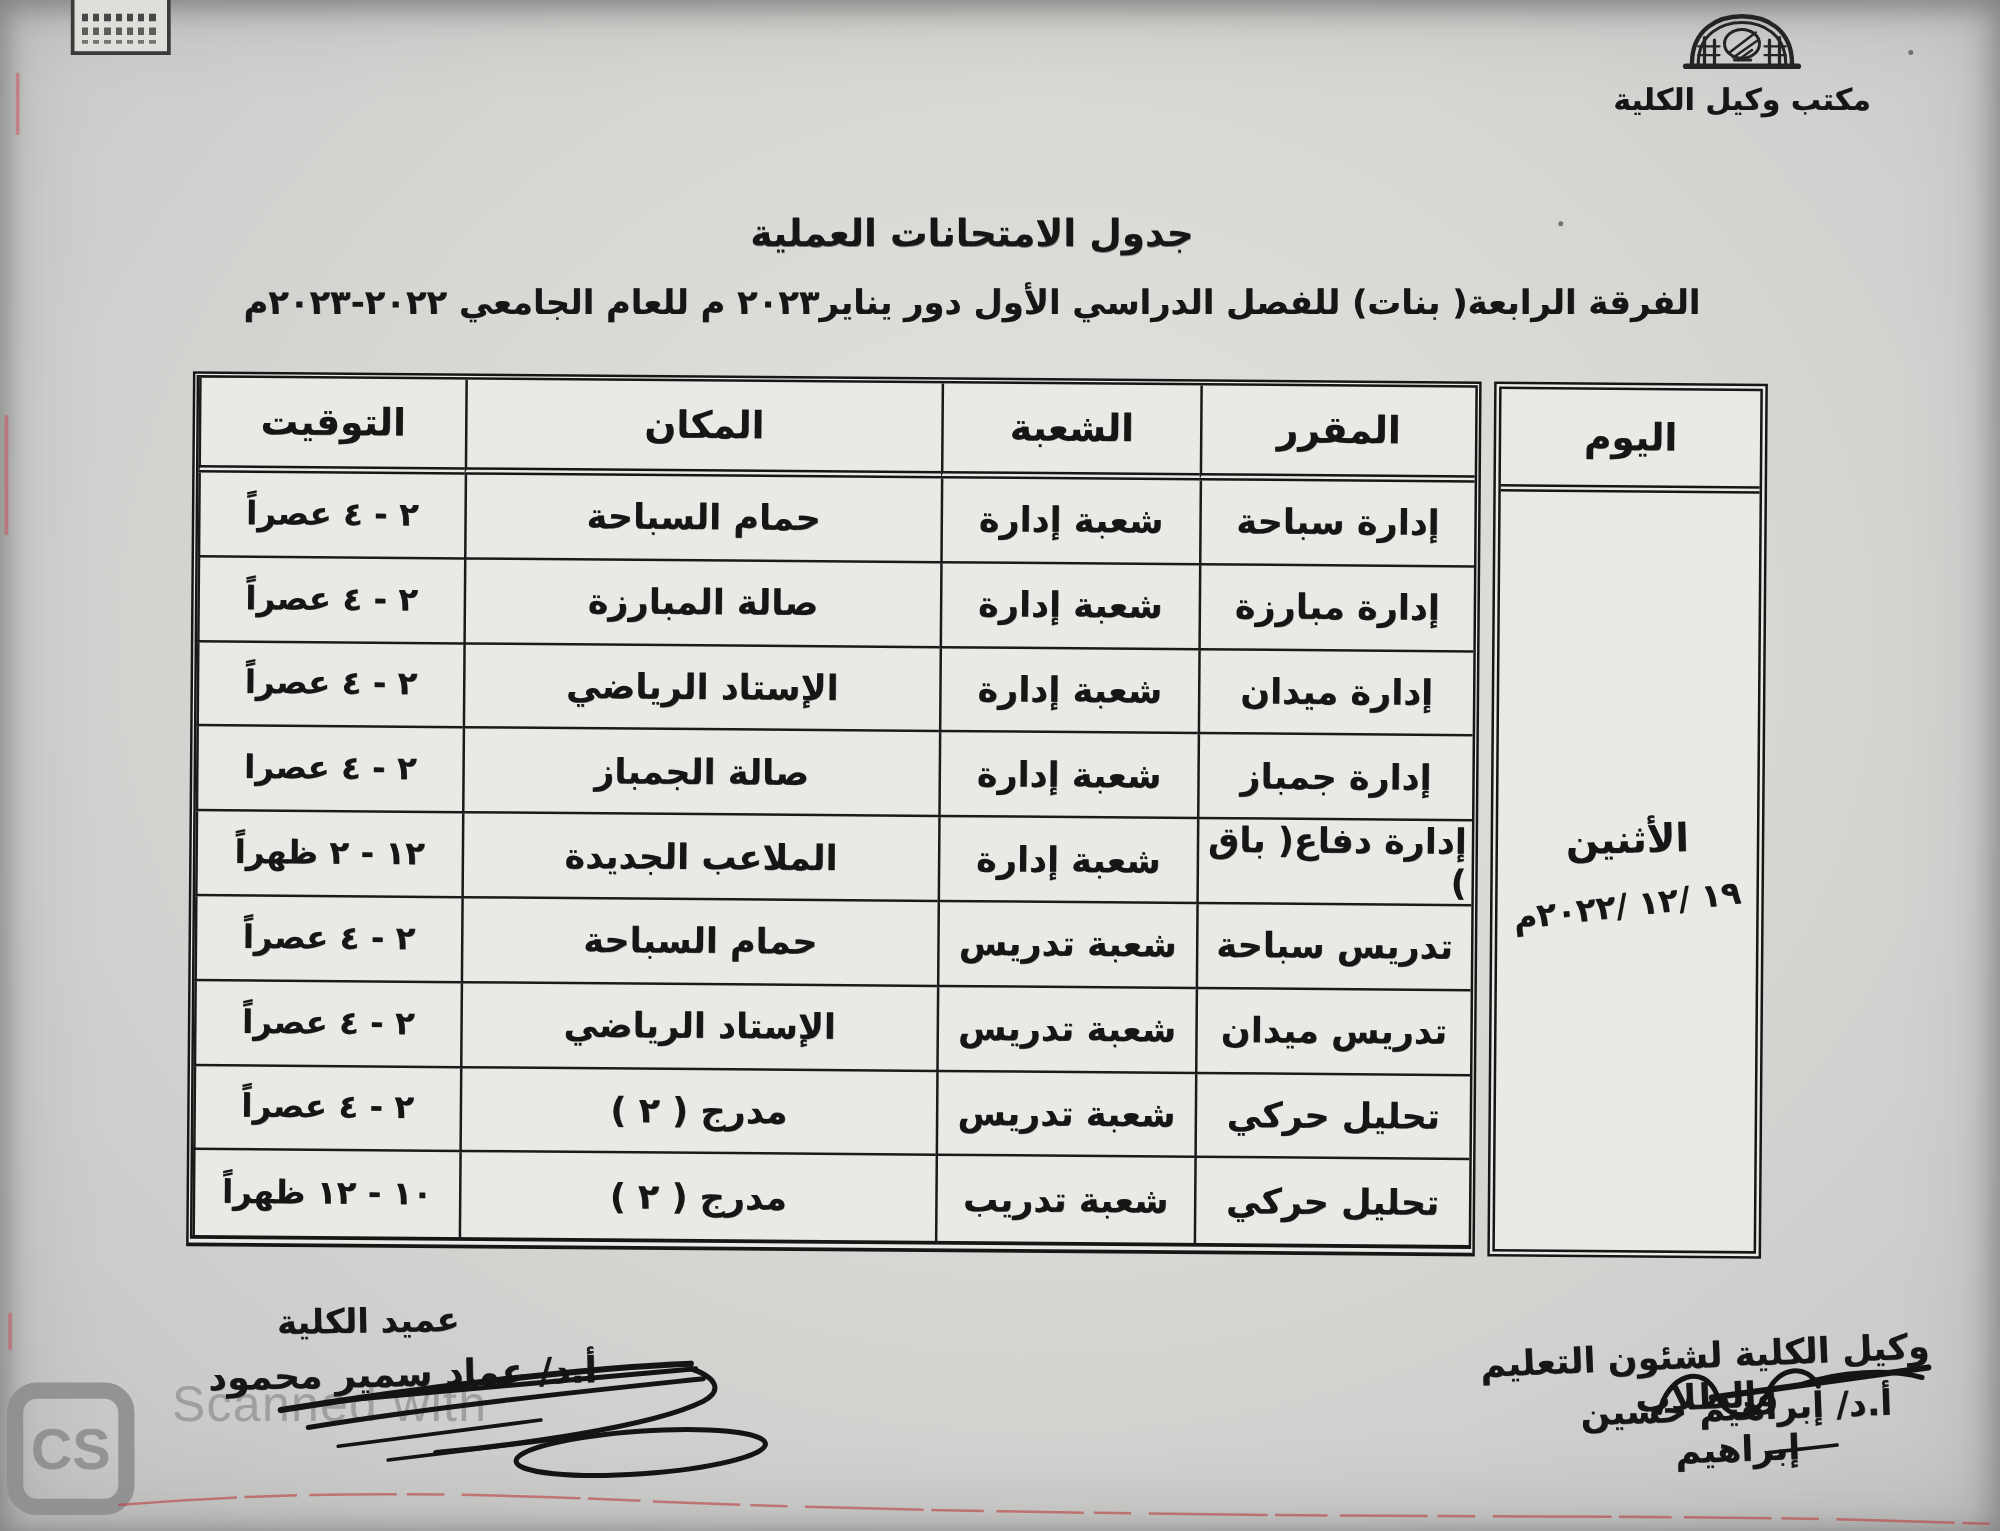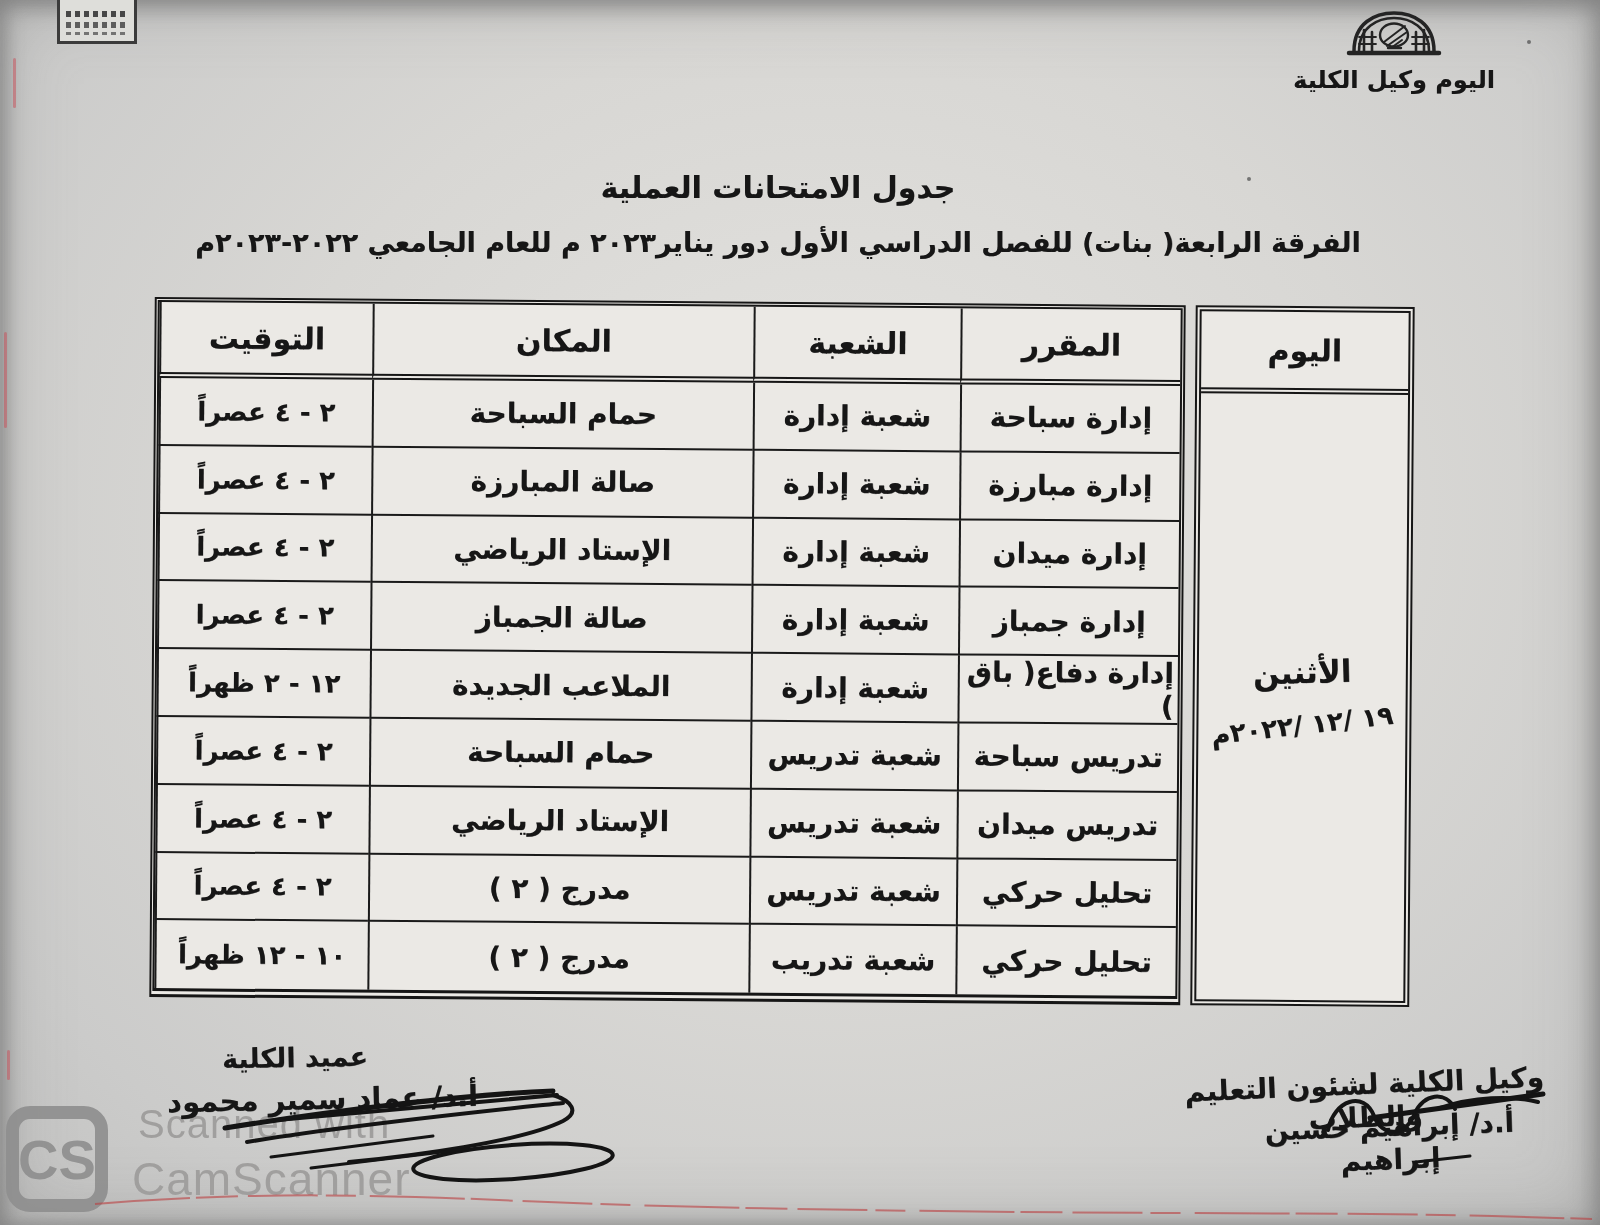--- a/index.html
+++ b/index.html
@@ -48,21 +48,21 @@
 
   
   .dean-title{left:180px;top:1042px;width:230px;text-align:center;font-size:27px;transform:rotate(-1deg);}
   .dean-name{left:150px;top:1082px;width:345px;text-align:center;font-size:29px;transform:rotate(-1.2deg);}
   .vice-title{right:40px;top:1068px;width:390px;text-align:center;font-size:28px;transform:rotate(-2.4deg);}
   .vice-name{right:50px;top:1110px;width:320px;text-align:center;font-size:28px;transform:rotate(-2deg);}
   .sig{pointer-events:none;}
 
   
   .cs-logo{left:6px;top:1106px;width:76px;height:80px;border:13px solid #8f8f8f;border-radius:24px;
-    display:flex;align-items:center;justify-content:center;font-size:56px;font-weight:700;color:#8f8f8f;
+    display:flex;align-items:center;justify-content:center;font-size:46px;font-weight:700;color:#8f8f8f;
     font-family:"Liberation Sans",sans-serif;opacity:.92;}
   .wm{font-family:"Liberation Sans",sans-serif;color:#a09f9e;letter-spacing:1px;}
   .wm1{left:138px;top:1102px;font-size:40px;}
   .wm2{left:132px;top:1152px;font-size:46px;}
 
   
   .red-streak{background:rgba(202,78,88,.5);width:3px;border-radius:2px;}
   .speck{width:4px;height:4px;background:#5a5a5a;border-radius:50%;opacity:.8;}
 </style>
 </head>
@@ -82,21 +82,21 @@
         <path d="M10,41 C10,13 31,3 50,3 C69,3 90,13 90,41" stroke-width="3.5"></path>
         <path d="M15,41 C15,17 34,8 50,8 C66,8 85,17 85,41" stroke-width="2.5"></path>
         <path d="M5,43 H95" stroke-width="4.5"></path>
         <path d="M20,20 V41 M28,22 V41 M72,22 V41 M80,20 V41" stroke-width="2.6"></path>
         <path d="M15,27 H32 M15,34 H32 M68,27 H85 M68,34 H85" stroke-width="1.8"></path>
         <ellipse cx="50" cy="25" rx="14" ry="11.5" stroke-width="2.4"></ellipse>
         <path d="M40,32 L61,16 M43,36 L63,22 M47,38 L58,30" stroke-width="2"></path>
         <path d="M44,38 h13" stroke-width="2.4"></path>
       </g>
     </svg>
-    <div class="l1 ink">اليوم وكيل الكلية</div>
+    <div class="l1 ink">مكتب وكيل الكلية</div>
   </div>
 
   <div class="abs title-wrap">
     <div class="title-main ink">جدول الامتحانات العملية</div>
     <div class="title-sub ink">الفرقة الرابعة( بنات) للفصل الدراسي الأول دور يناير٢٠٢٣ م للعام الجامعي ٢٠٢٢-٢٠٢٣م</div>
   </div>
 
   <div class="abs exam-table">
     <div class="day-col">
       <div class="day-head ink">اليوم</div>
@@ -153,21 +153,20 @@
 
       <div class="cell row9 ink">تحليل حركي</div>
       <div class="cell row9 ink">شعبة تدريب</div>
       <div class="cell row9 ink">مدرج ( ٢ )</div>
       <div class="cell row9 time ink">١٠ - ١٢ ظهراً</div>
     </div>
   </div>
 
   <div class="abs cs-logo">CS</div>
   <div class="abs wm wm1">Scanned with</div>
-  <div class="abs wm wm2">CamScanner</div>
 
   <div class="abs dean-title ink">عميد الكلية</div>
   <div class="abs dean-name ink">أ.د/ عماد سمير محمود</div>
   <svg class="abs sig" style="left:215px;top:1078px;" width="430" height="110" viewBox="0 0 430 110">
     <g fill="none" stroke="#141414" stroke-linecap="round">
       <path d="M10,50 C115,33 255,16 338,13" stroke-width="5"></path>
       <path d="M62,42 L342,17" stroke-width="4"></path>
       <path d="M32,64 C142,46 272,33 348,25" stroke-width="4"></path>
       <path d="M338,17 c19,6 27,17 10,26 c-42,21 -152,35 -214,41" stroke-width="4"></path>
       <ellipse cx="298" cy="84" rx="100" ry="17" stroke-width="4" transform="rotate(-4 298 84)"></ellipse>

